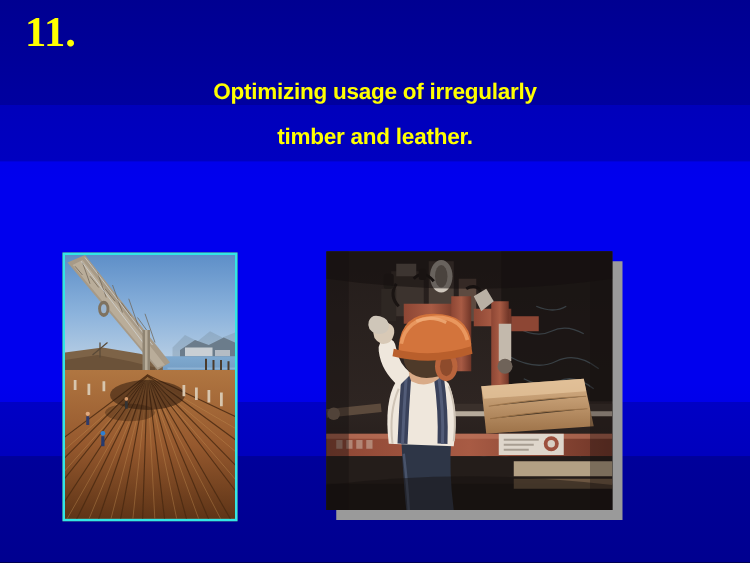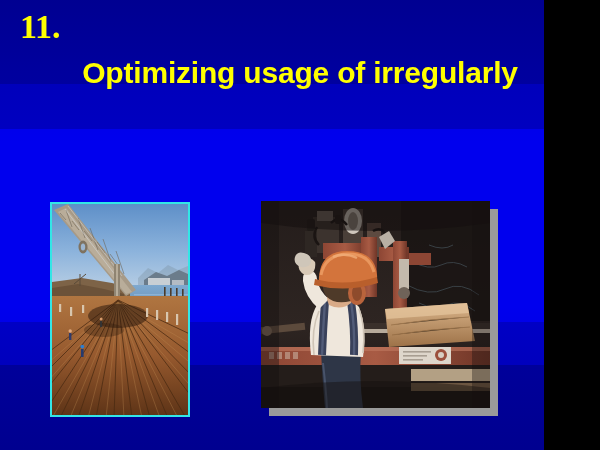--- a/index.html
+++ b/index.html
@@ -3,21 +3,21 @@
 <meta charset="utf-8">
 <title>Slide 11</title>
 <style>
   html, body {
     margin: 0;
     padding: 0;
     background: #000;
   }
   #slide {
     position: relative;
-    width: 544px;
+    width: 600px;
     height: 450px;
     overflow: hidden;
     font-family: "Liberation Sans", sans-serif;
     background: #0000a0;
   }
   
   .bg-band {
     position: absolute;
     left: 0;
     width: 600px;
@@ -59,21 +59,21 @@
   
   #title-block {
     position: absolute;
     left: 28px;
     top: 55px;
     width: 544px;
     text-align: center;
     color: #ffff00;
     font-family: "Liberation Sans", sans-serif;
     font-weight: bold;
-    font-size: 30px;
+    font-size: 18px;
     line-height: 36px;
     letter-spacing: -0.2px;
   }
   #title-block .tline { display: block; white-space: nowrap; }
 
   
   #photo-timber {
     position: absolute;
     left: 50px;
     top: 202px;
@@ -122,20 +122,21 @@
   <div class="bg-band band-2"></div>
   <div class="bg-band band-3"></div>
   <div class="bg-band band-4"></div>
   <div class="bg-band band-5"></div>
   <div class="bg-shade"></div>
 
   <div id="slide-number">11.</div>
 
   <div id="title-block">
     <span class="tline">Optimizing usage of irregularly</span>
+    <span class="tline">timber and leather.</span>
   </div>
 
   <div id="photo-timber">
     <svg viewBox="0 0 136 211" preserveAspectRatio="none">
       <defs>
         <linearGradient id="skyGrad" x1="0" y1="0" x2="0" y2="1">
           <stop offset="0%" stop-color="#5e8fc8"></stop>
           <stop offset="55%" stop-color="#8cb3dc"></stop>
           <stop offset="100%" stop-color="#b9cfe4"></stop>
         </linearGradient>

